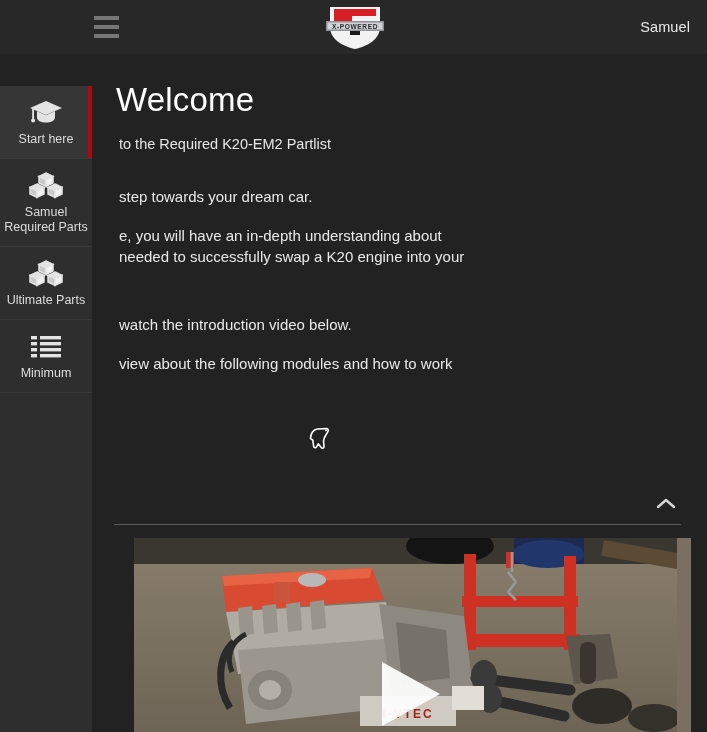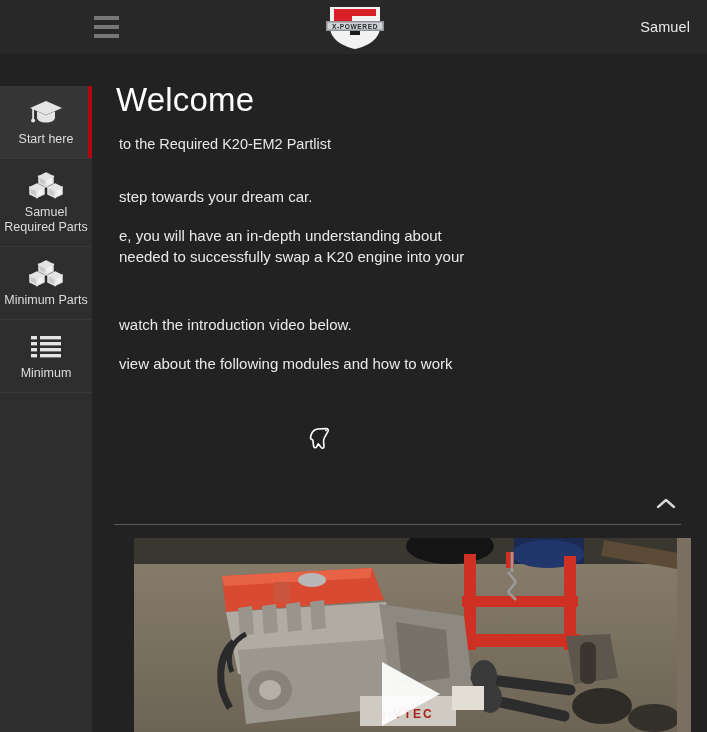--- a/index.html
+++ b/index.html
@@ -199,21 +199,21 @@
           <path d="M10 5.4 V12 L17 15.4 V8.8 Z" fill="#c9c9c9"></path>
           <path d="M24 5.4 V12 L17 15.4 V8.8 Z" fill="#f2f2f2"></path>
           <path d="M8 13 L15 16.4 L8 19.8 L1 16.4 Z" fill="#e4e4e4"></path>
           <path d="M1 16.4 V23 L8 26.4 V19.8 Z" fill="#c9c9c9"></path>
           <path d="M15 16.4 V23 L8 26.4 V19.8 Z" fill="#f2f2f2"></path>
           <path d="M26 13 L33 16.4 L26 19.8 L19 16.4 Z" fill="#e4e4e4"></path>
           <path d="M19 16.4 V23 L26 26.4 V19.8 Z" fill="#c9c9c9"></path>
           <path d="M33 16.4 V23 L26 26.4 V19.8 Z" fill="#f2f2f2"></path>
         </svg>
       </span>
-      <span class="side-label">Minimum Parts</span>
+      <span class="side-label">Ultimate Parts</span>
     </div>
 
     <div class="side-item">
       <span class="side-ico">
         <svg width="30" height="24" viewBox="0 0 30 24" fill="#e4e4e4">
           <rect x="0" y="2" width="6" height="3.4"></rect>
           <rect x="0" y="8" width="6" height="3.4"></rect>
           <rect x="0" y="14" width="6" height="3.4"></rect>
           <rect x="0" y="20" width="6" height="3.4"></rect>
           <rect x="9" y="2" width="21" height="3.4"></rect>

